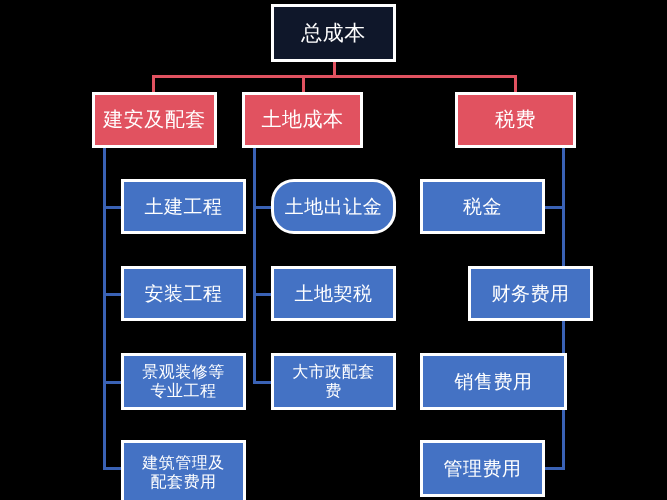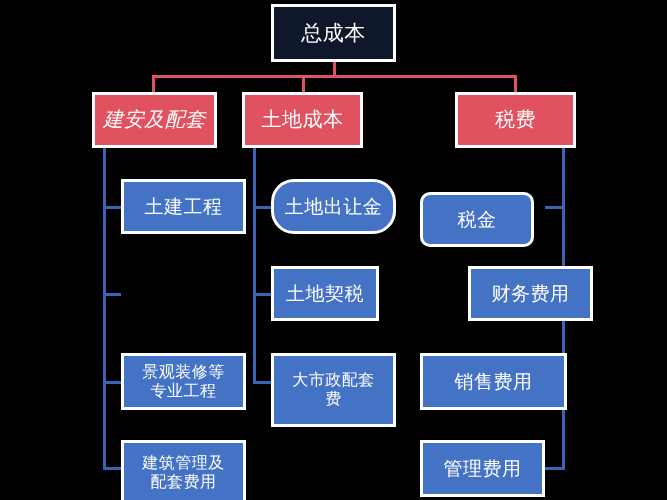--- a/index.html
+++ b/index.html
@@ -82,33 +82,34 @@
   <div class="conn h blue" style="left:253px; top:381px; width:18px;"></div>
 
   <div class="conn v blue" style="left:562px; top:148px; height:322px;"></div>
   <div class="conn h blue" style="left:545px; top:206px; width:20px;"></div>
   <div class="conn h blue" style="left:545px; top:293px; width:20px;"></div>
   <div class="conn h blue" style="left:545px; top:381px; width:20px;"></div>
   <div class="conn h blue" style="left:545px; top:467px; width:20px;"></div>
 
   <div class="node root" style="left:271px; top:4px; width:125px; height:58px;">总成本</div>
 
-  <div class="node level2" style="left:92px; top:92px; width:125px; height:56px;font-style:italic;">建安及配套</div>
+  <div class="node level2" style="left:92px; top:92px; width:125px; height:56px;">建安及配套</div>
   <div class="node level2" style="left:242px; top:92px; width:121px; height:56px;">土地成本</div>
   <div class="node level2" style="left:455px; top:92px; width:121px; height:56px;">税费</div>
 
   <div class="node level3" style="left:121px; top:179px; width:125px; height:55px;">土建工程</div>
+  <div class="node level3" style="left:121px; top:266px; width:125px; height:55px;">安装工程</div>
   <div class="node level3 two-line" style="left:121px; top:353px; width:125px; height:57px;">景观装修等
 专业工程</div>
   <div class="node level3 two-line" style="left:121px; top:440px; width:125px; height:65px;">建筑管理及
 配套费用</div>
 
   <div class="node level3" style="left:271px; top:179px; width:125px; height:55px;border-radius:23px;">土地出让金</div>
-  <div class="node level3" style="left:271px; top:266px; width:108px; height:55px;">土地契税</div>
-  <div class="node level3 two-line" style="left:271px; top:353px; width:125px; height:74px;">大市政配套
+  <div class="node level3" style="left:271px; top:266px; width:125px; height:55px;">土地契税</div>
+  <div class="node level3 two-line" style="left:271px; top:353px; width:125px; height:57px;">大市政配套
 费</div>
 
-  <div class="node level3" style="left:420px; top:192px; width:114px; height:55px;border-radius:10px;">税金</div>
+  <div class="node level3" style="left:420px; top:179px; width:125px; height:55px;">税金</div>
   <div class="node level3" style="left:420px; top:266px; width:125px; height:55px;margin-left:48px;">财务费用</div>
   <div class="node level3" style="left:420px; top:353px; width:147px; height:57px;">销售费用</div>
   <div class="node level3" style="left:420px; top:440px; width:125px; height:57px;">管理费用</div>
 
 </div>
 
 </body></html>

